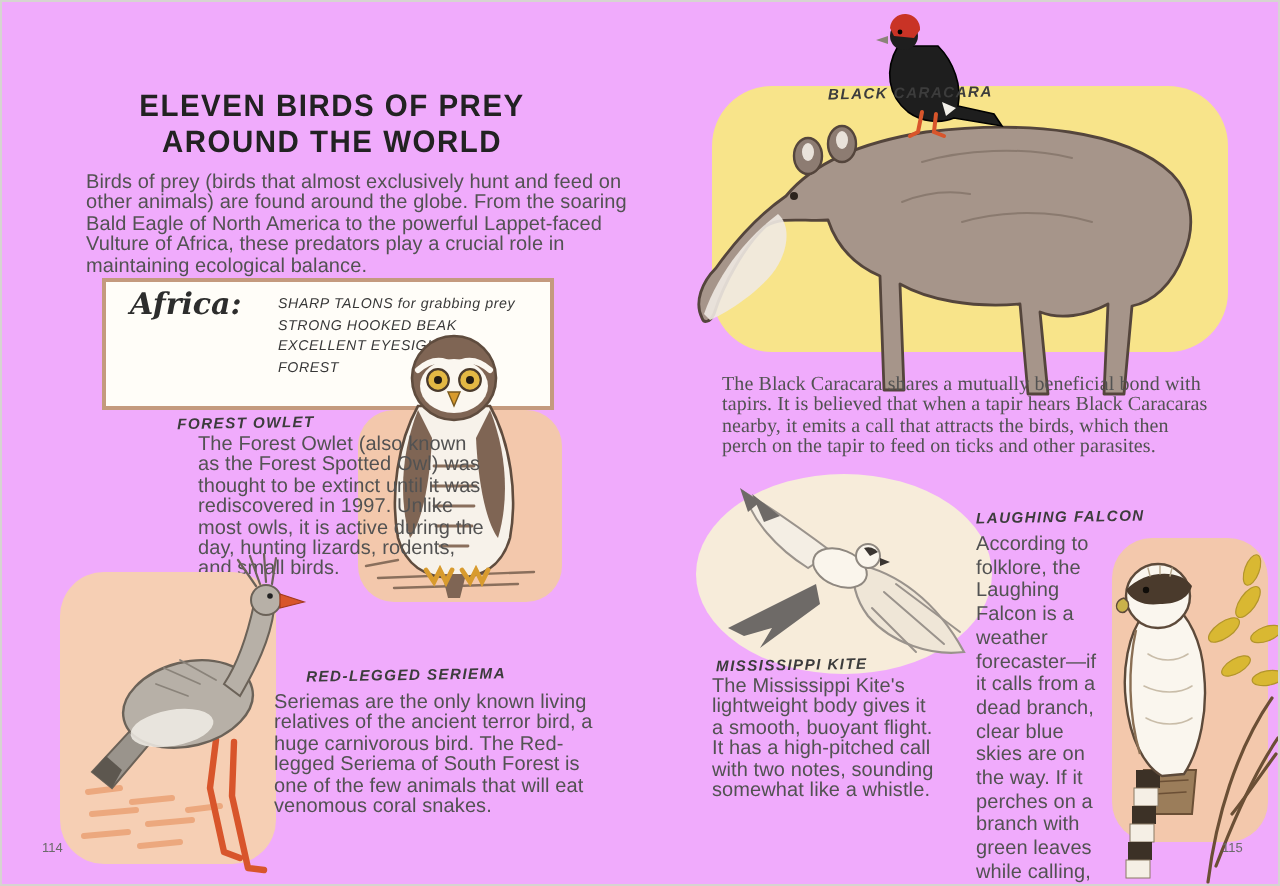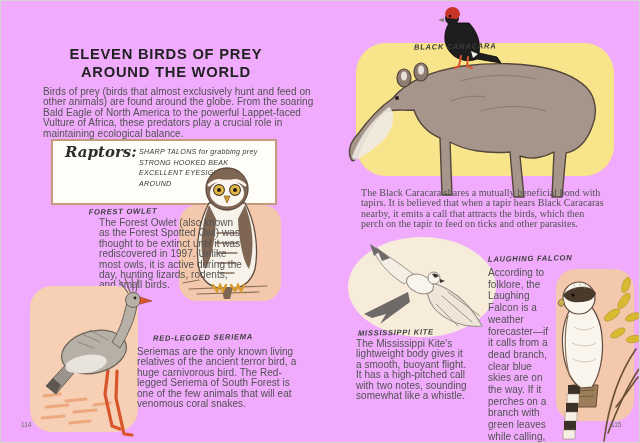--- a/index.html
+++ b/index.html
@@ -48,26 +48,26 @@
   <div>
 
     <div class="abs title">
       <div>ELEVEN BIRDS OF PREY</div>
       <div>AROUND THE WORLD</div>
     </div>
 
     <div class="abs body-txt" style="left:42px;top:86px;width:272px;">Birds of prey (birds that almost exclusively hunt and feed on other animals) are found around the globe. From the soaring Bald Eagle of North America to the powerful Lappet-faced Vulture of Africa, these predators play a crucial role in maintaining ecological balance.</div>
 
     <div class="abs raptors-box">
-      <div class="raptors-head">Raptors:</div>
+      <div class="raptors-head">Africa:</div>
       <div class="raptors-notes">
         <div>SHARP TALONS for grabbing prey</div>
         <div>STRONG HOOKED BEAK</div>
         <div>EXCELLENT EYESIGHT</div>
-        <div>AROUND</div>
+        <div>FOREST</div>
       </div>
     </div>
 
     <svg class="abs" style="left:158px;top:158px;" width="135" height="148" viewBox="0 0 135 148">
       <rect x="20" y="46" width="102" height="96" rx="18" fill="#f3c8ac"></rect>
       <g stroke="#8a6f5c" stroke-width="1.2" stroke-linecap="round">
         <line x1="30" y1="130" x2="108" y2="127"></line>
         <line x1="38" y1="135" x2="100" y2="133"></line>
         <line x1="24" y1="124" x2="40" y2="121"></line>
       </g>

